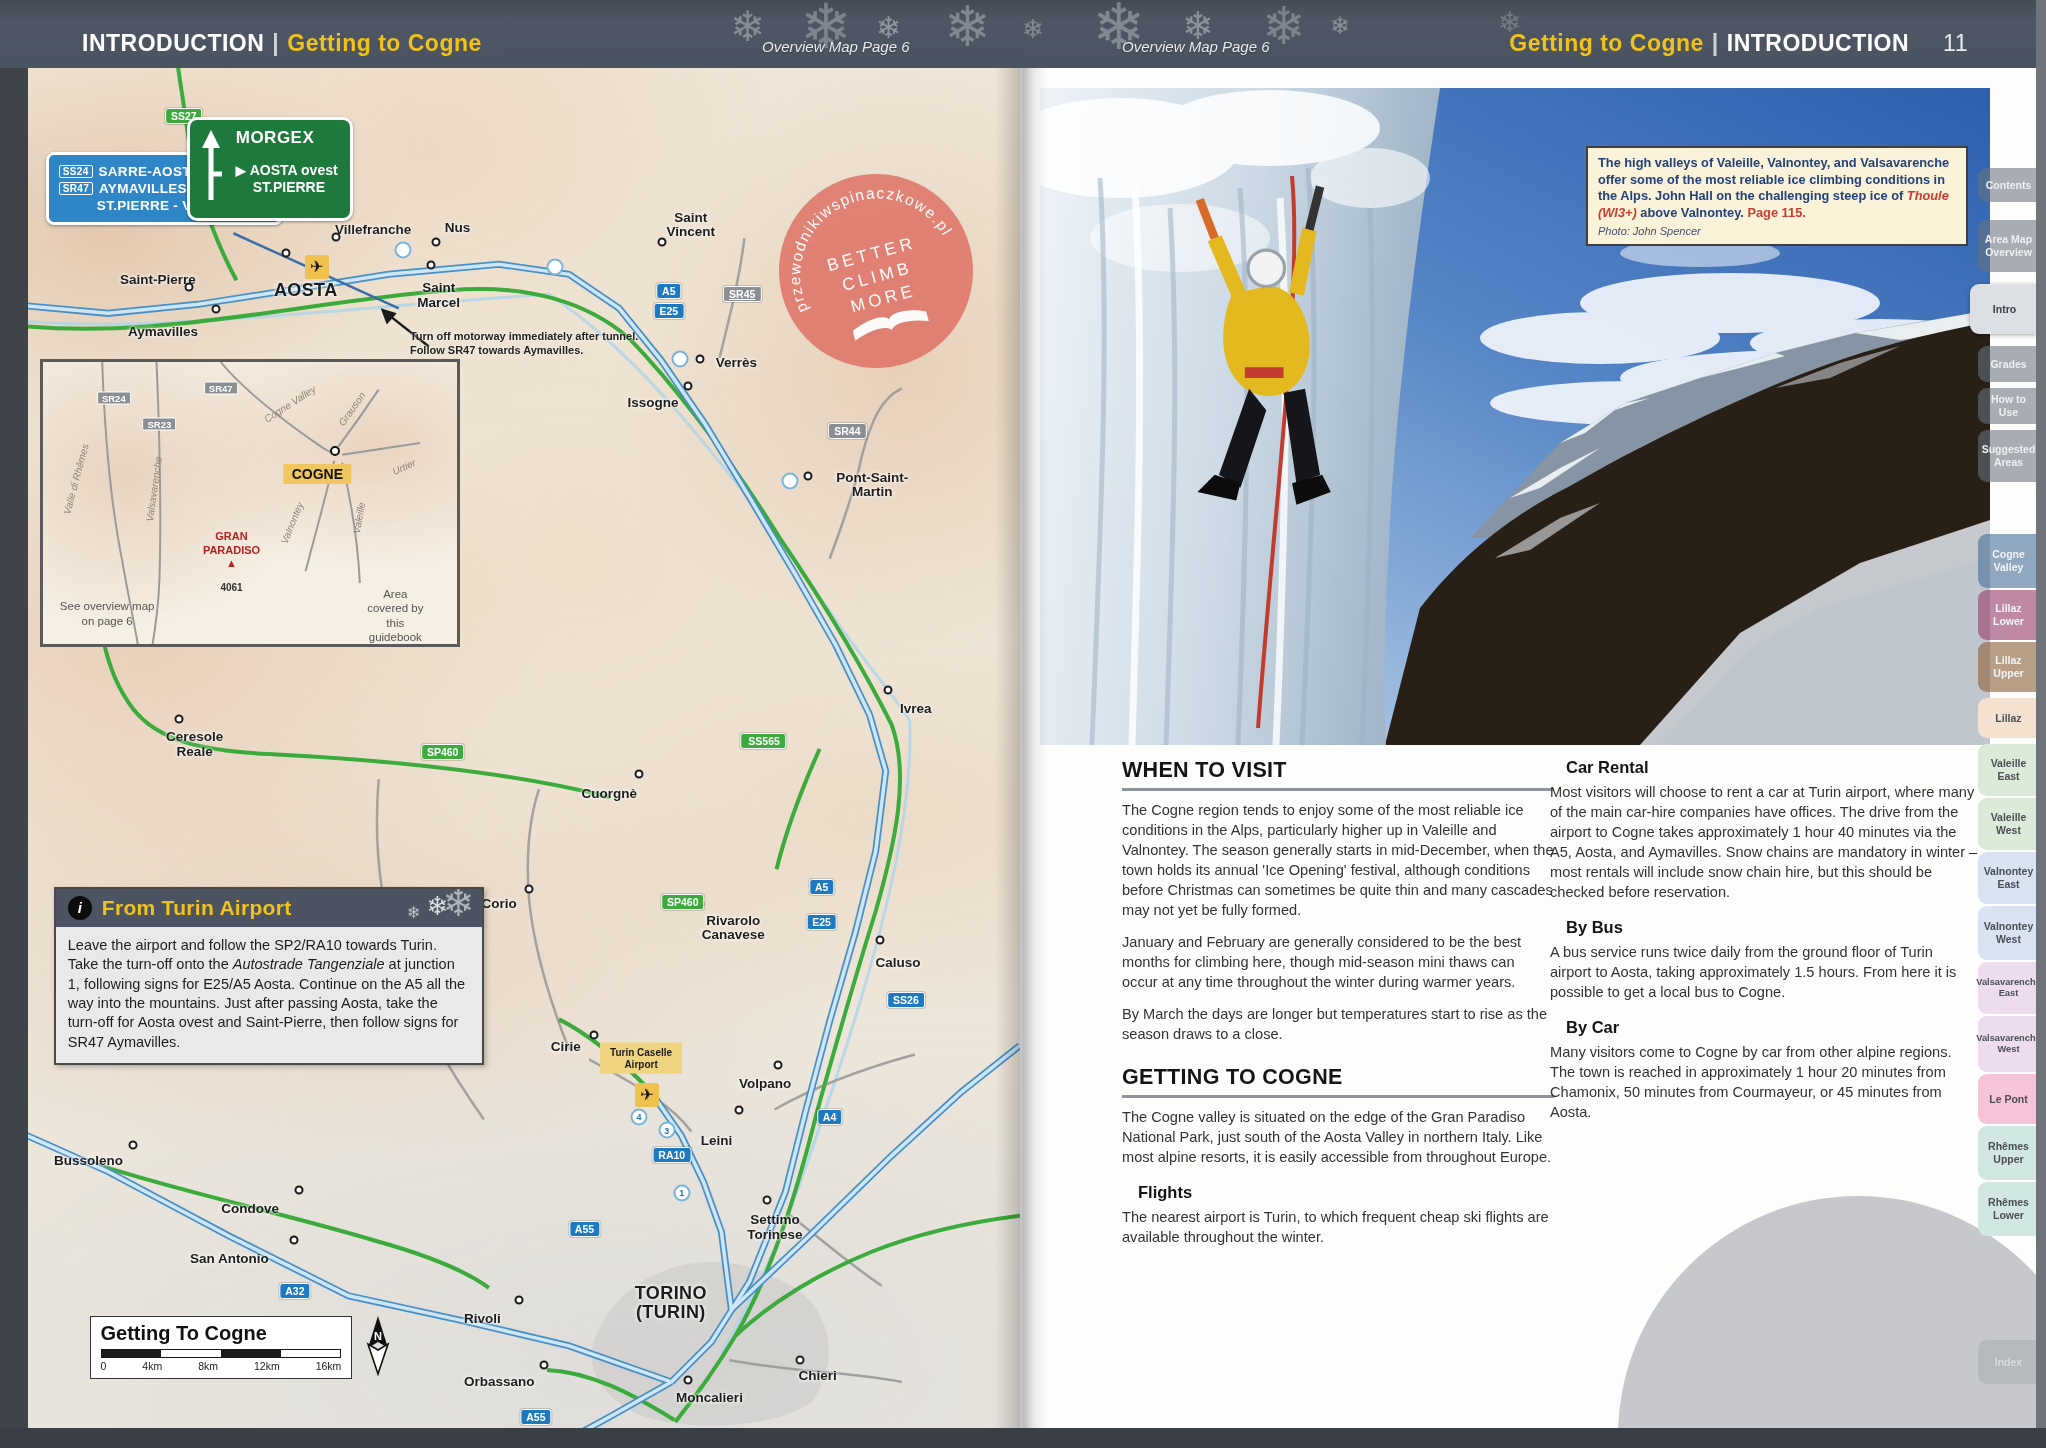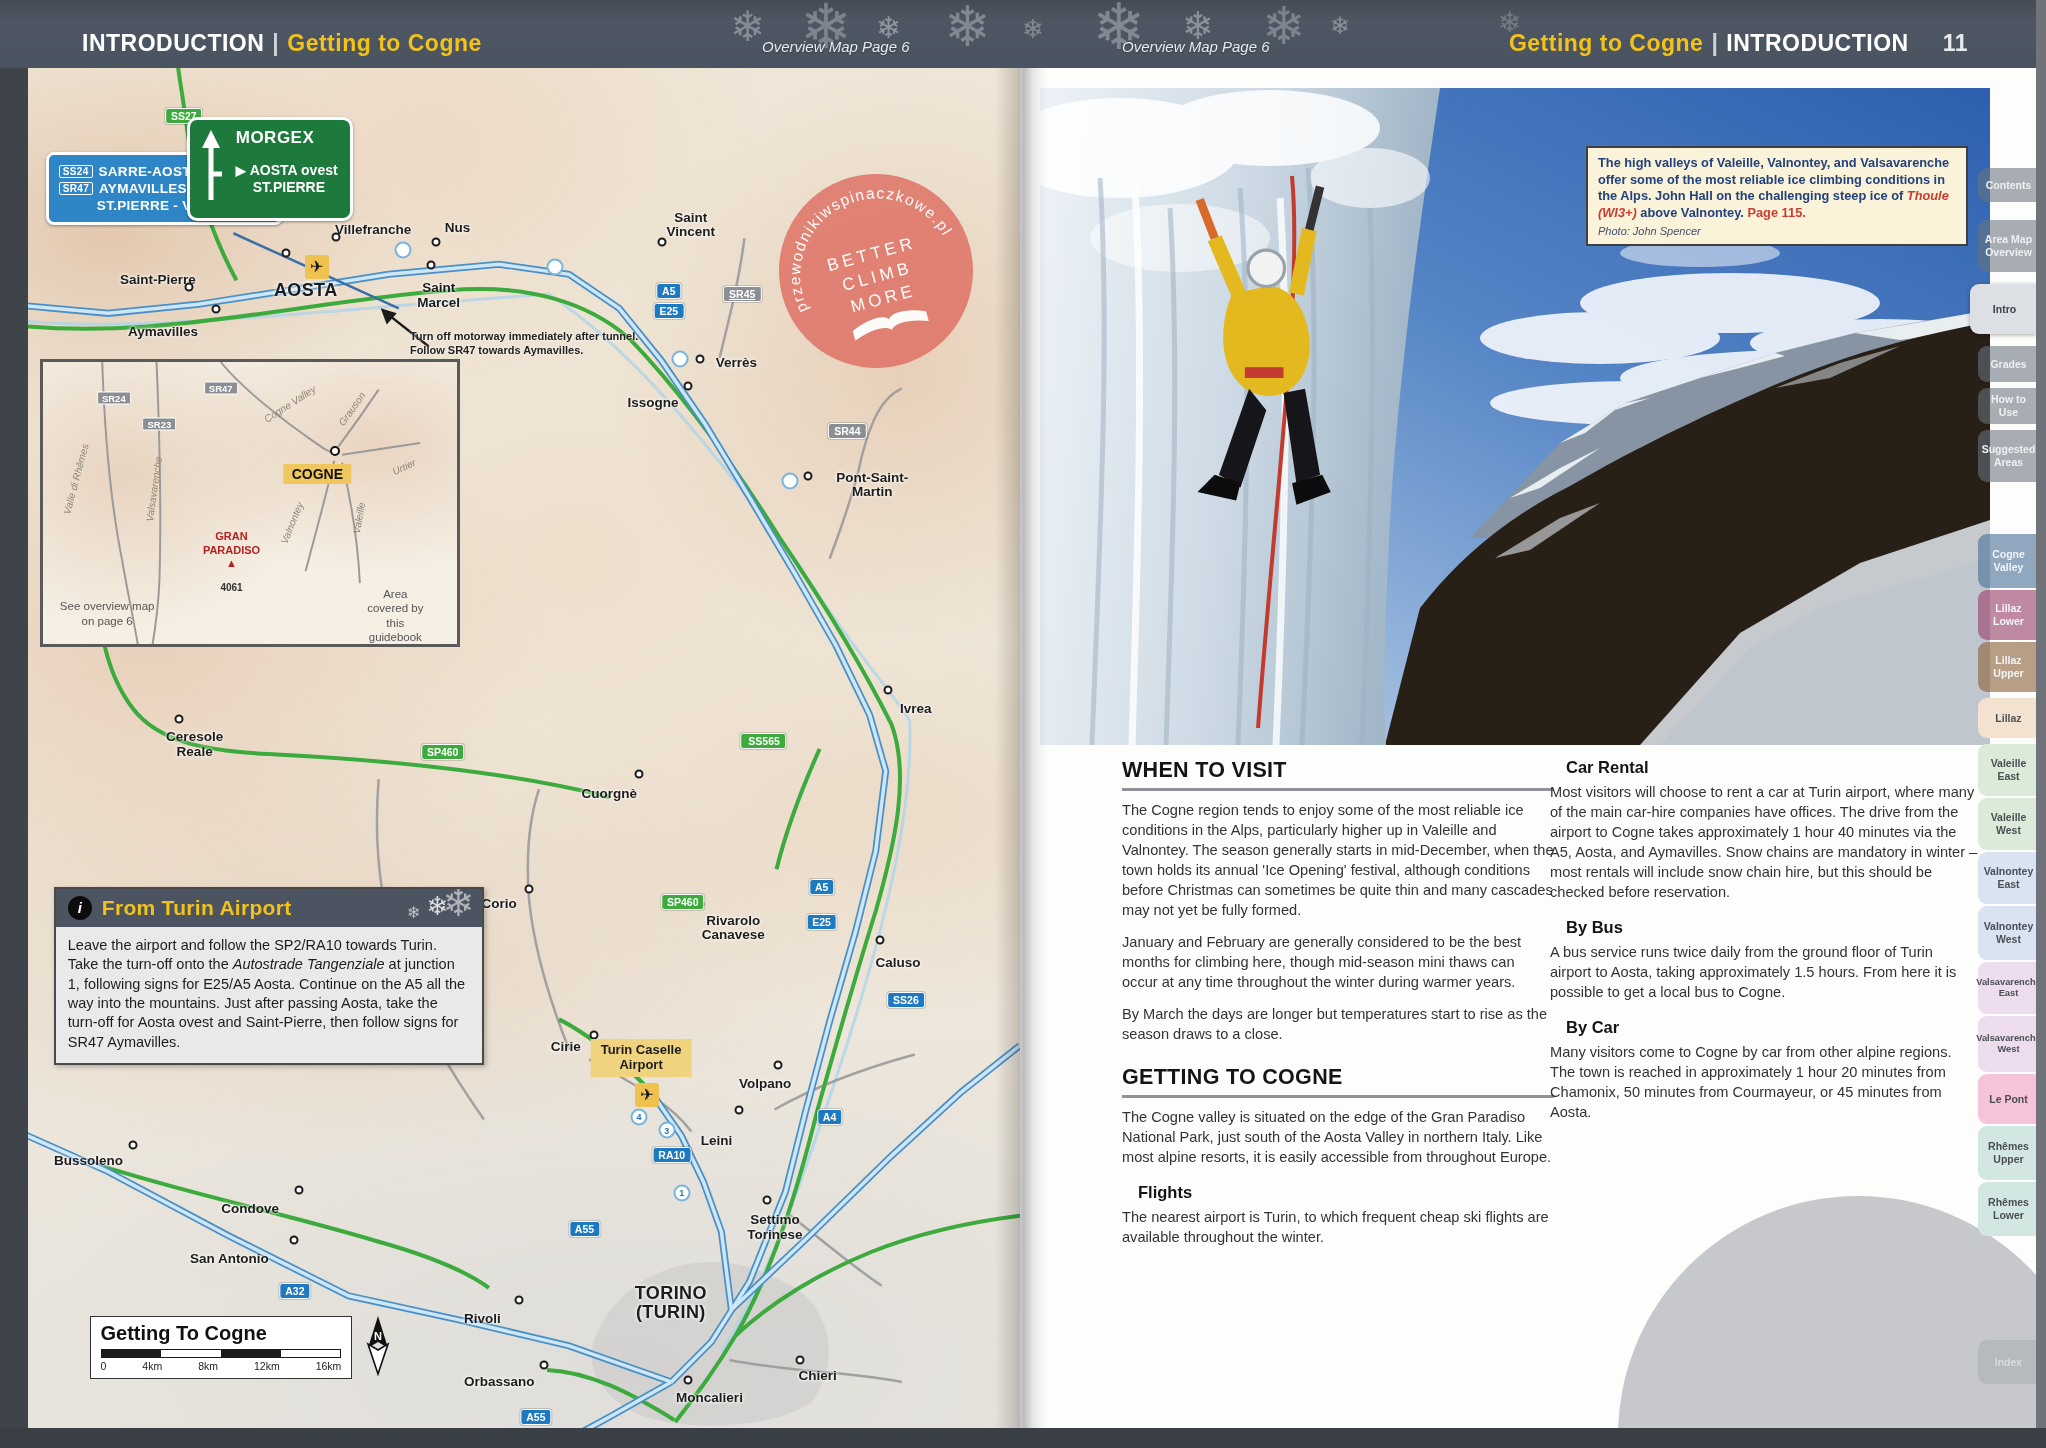--- a/index.html
+++ b/index.html
@@ -5,21 +5,21 @@
   html,body{margin:0;padding:0;background:#23272c;}
   *{box-sizing:border-box;font-family:"Liberation Sans",sans-serif;}
   .spread{position:relative;width:2046px;height:1448px;overflow:hidden;background:#23272c;}
 
   
   .topbar{position:absolute;left:0;top:0;width:2046px;height:68px;background:linear-gradient(180deg,#434b55,#4d5662 30%,#4a5360);color:#fff;z-index:30;}
   .topbar .hleft{position:absolute;left:82px;top:30px;font-size:23px;font-weight:bold;letter-spacing:.5px;}
   .topbar .hright{position:absolute;right:78px;top:30px;font-size:23px;font-weight:bold;letter-spacing:.5px;text-align:right;}
   .yellow{color:#f2c21c;}
   .divider{color:#cfd3d8;font-weight:bold;padding:0 8px;}
-  .pageno{color:#e8eaee;margin-left:34px;font-weight:bold;}
+  .pageno{color:#e8eaee;margin-left:34px;font-weight:normal;}
   .centernote{position:absolute;top:38px;font-size:15px;font-style:italic;color:#e7eaee;text-shadow:0 1px 2px rgba(0,0,0,.3);}
   .cn1{left:762px;} .cn2{left:1122px;}
   .flake{position:absolute;color:#ffffff;pointer-events:none;}
 
   
   .bottom-strip{position:absolute;left:0;bottom:0;width:2046px;height:20px;background:#3a3f46;z-index:40;}
   .right-strip{position:absolute;right:0;top:0;width:10px;height:1448px;background:#70747a;z-index:35;}
   .gutter{position:absolute;left:995px;top:68px;width:52px;height:1360px;z-index:25;pointer-events:none;
     background:linear-gradient(90deg,rgba(0,0,0,0),rgba(0,0,0,.16) 42%,rgba(40,40,48,.30) 55%,rgba(0,0,0,.08) 75%,rgba(0,0,0,0));}
 
@@ -37,21 +37,21 @@
       radial-gradient(ellipse 520px 260px at 85% 55%,rgba(234,212,190,.6),rgba(234,212,190,0) 75%),
       linear-gradient(180deg,#efe6d7 0%,#eee6d8 60%,#e9e5de 100%);}
   .map svg.roads{position:absolute;left:0;top:0;width:100%;height:100%;}
   .town{position:absolute;transform:translate(-50%,-50%);font-size:13.5px;font-weight:bold;color:#1c1c1c;text-align:center;white-space:pre-line;line-height:1.08;text-shadow:0 0 3px rgba(255,255,255,.95),0 0 5px rgba(255,255,255,.85);z-index:6;}
   .town.big{font-size:18px;letter-spacing:.4px;}
   .dot{position:absolute;width:9px;height:9px;border:2.2px solid #1c1c1c;background:#fff;border-radius:50%;transform:translate(-50%,-50%);z-index:6;}
   .badge{position:absolute;transform:translate(-50%,-50%);font-size:10.5px;font-weight:bold;color:#fff;padding:1px 5px;border-radius:3px;border:1.4px solid #fff;box-shadow:0 0 0 1px rgba(0,0,0,.15);z-index:6;white-space:nowrap;}
   .badge.blue{background:#1d79c0;} .badge.green{background:#3caa3c;} .badge.gray{background:#8b8f94;}
   .junction{position:absolute;transform:translate(-50%,-50%);width:17px;height:17px;border-radius:50%;background:#fff;border:2.5px solid #7ab4dc;color:#2277bb;font-size:9px;font-weight:bold;display:flex;align-items:center;justify-content:center;z-index:6;}
   .airport{position:absolute;transform:translate(-50%,-50%);width:24px;height:24px;background:#efc14f;border-radius:3px;display:flex;align-items:center;justify-content:center;font-size:16px;color:#111;z-index:6;}
-  .ta-label{position:absolute;transform:translate(-50%,-50%);background:#f0d37e;color:#1c1c1c;font-weight:bold;font-size:13px;text-align:center;white-space:pre-line;padding:4px 10px;line-height:1.15;z-index:6;}
+  .ta-label{position:absolute;transform:translate(-50%,-50%);background:#f0d37e;color:#1c1c1c;font-weight:bold;font-size:10px;text-align:center;white-space:pre-line;padding:4px 10px;line-height:1.15;z-index:6;}
   .annotation{position:absolute;left:38.5%;top:19.3%;width:24%;font-size:11px;font-weight:bold;color:#222;line-height:1.25;text-shadow:0 0 3px #fff;z-index:7;white-space:pre-line;}
 
   
   .bsign{position:absolute;left:1.8%;top:6.2%;background:#2e86c6;border:3px solid #fff;border-radius:8px;box-shadow:0 1px 3px rgba(0,0,0,.4);padding:7px 10px;z-index:8;}
   .bsign .row{display:flex;align-items:center;margin:2px 0;color:#fff;font-weight:bold;font-size:13.5px;letter-spacing:.3px;}
   .bsign .rbadge{border:1.6px solid #fff;border-radius:2px;font-size:10px;padding:0 3px;margin-right:6px;min-width:32px;text-align:center;}
   .bsign .rbadge:empty{visibility:hidden;}
   .gsign{position:absolute;left:16%;top:3.6%;background:#1e7a3c;border:3px solid #fff;border-radius:10px;box-shadow:0 1px 3px rgba(0,0,0,.4);padding:8px 12px 8px 8px;display:flex;gap:8px;z-index:8;color:#fff;}
   .gsign .arrows{width:30px;position:relative;}
   .gsign .txt .l1{font-weight:bold;font-size:17px;letter-spacing:.5px;margin-bottom:14px;}

